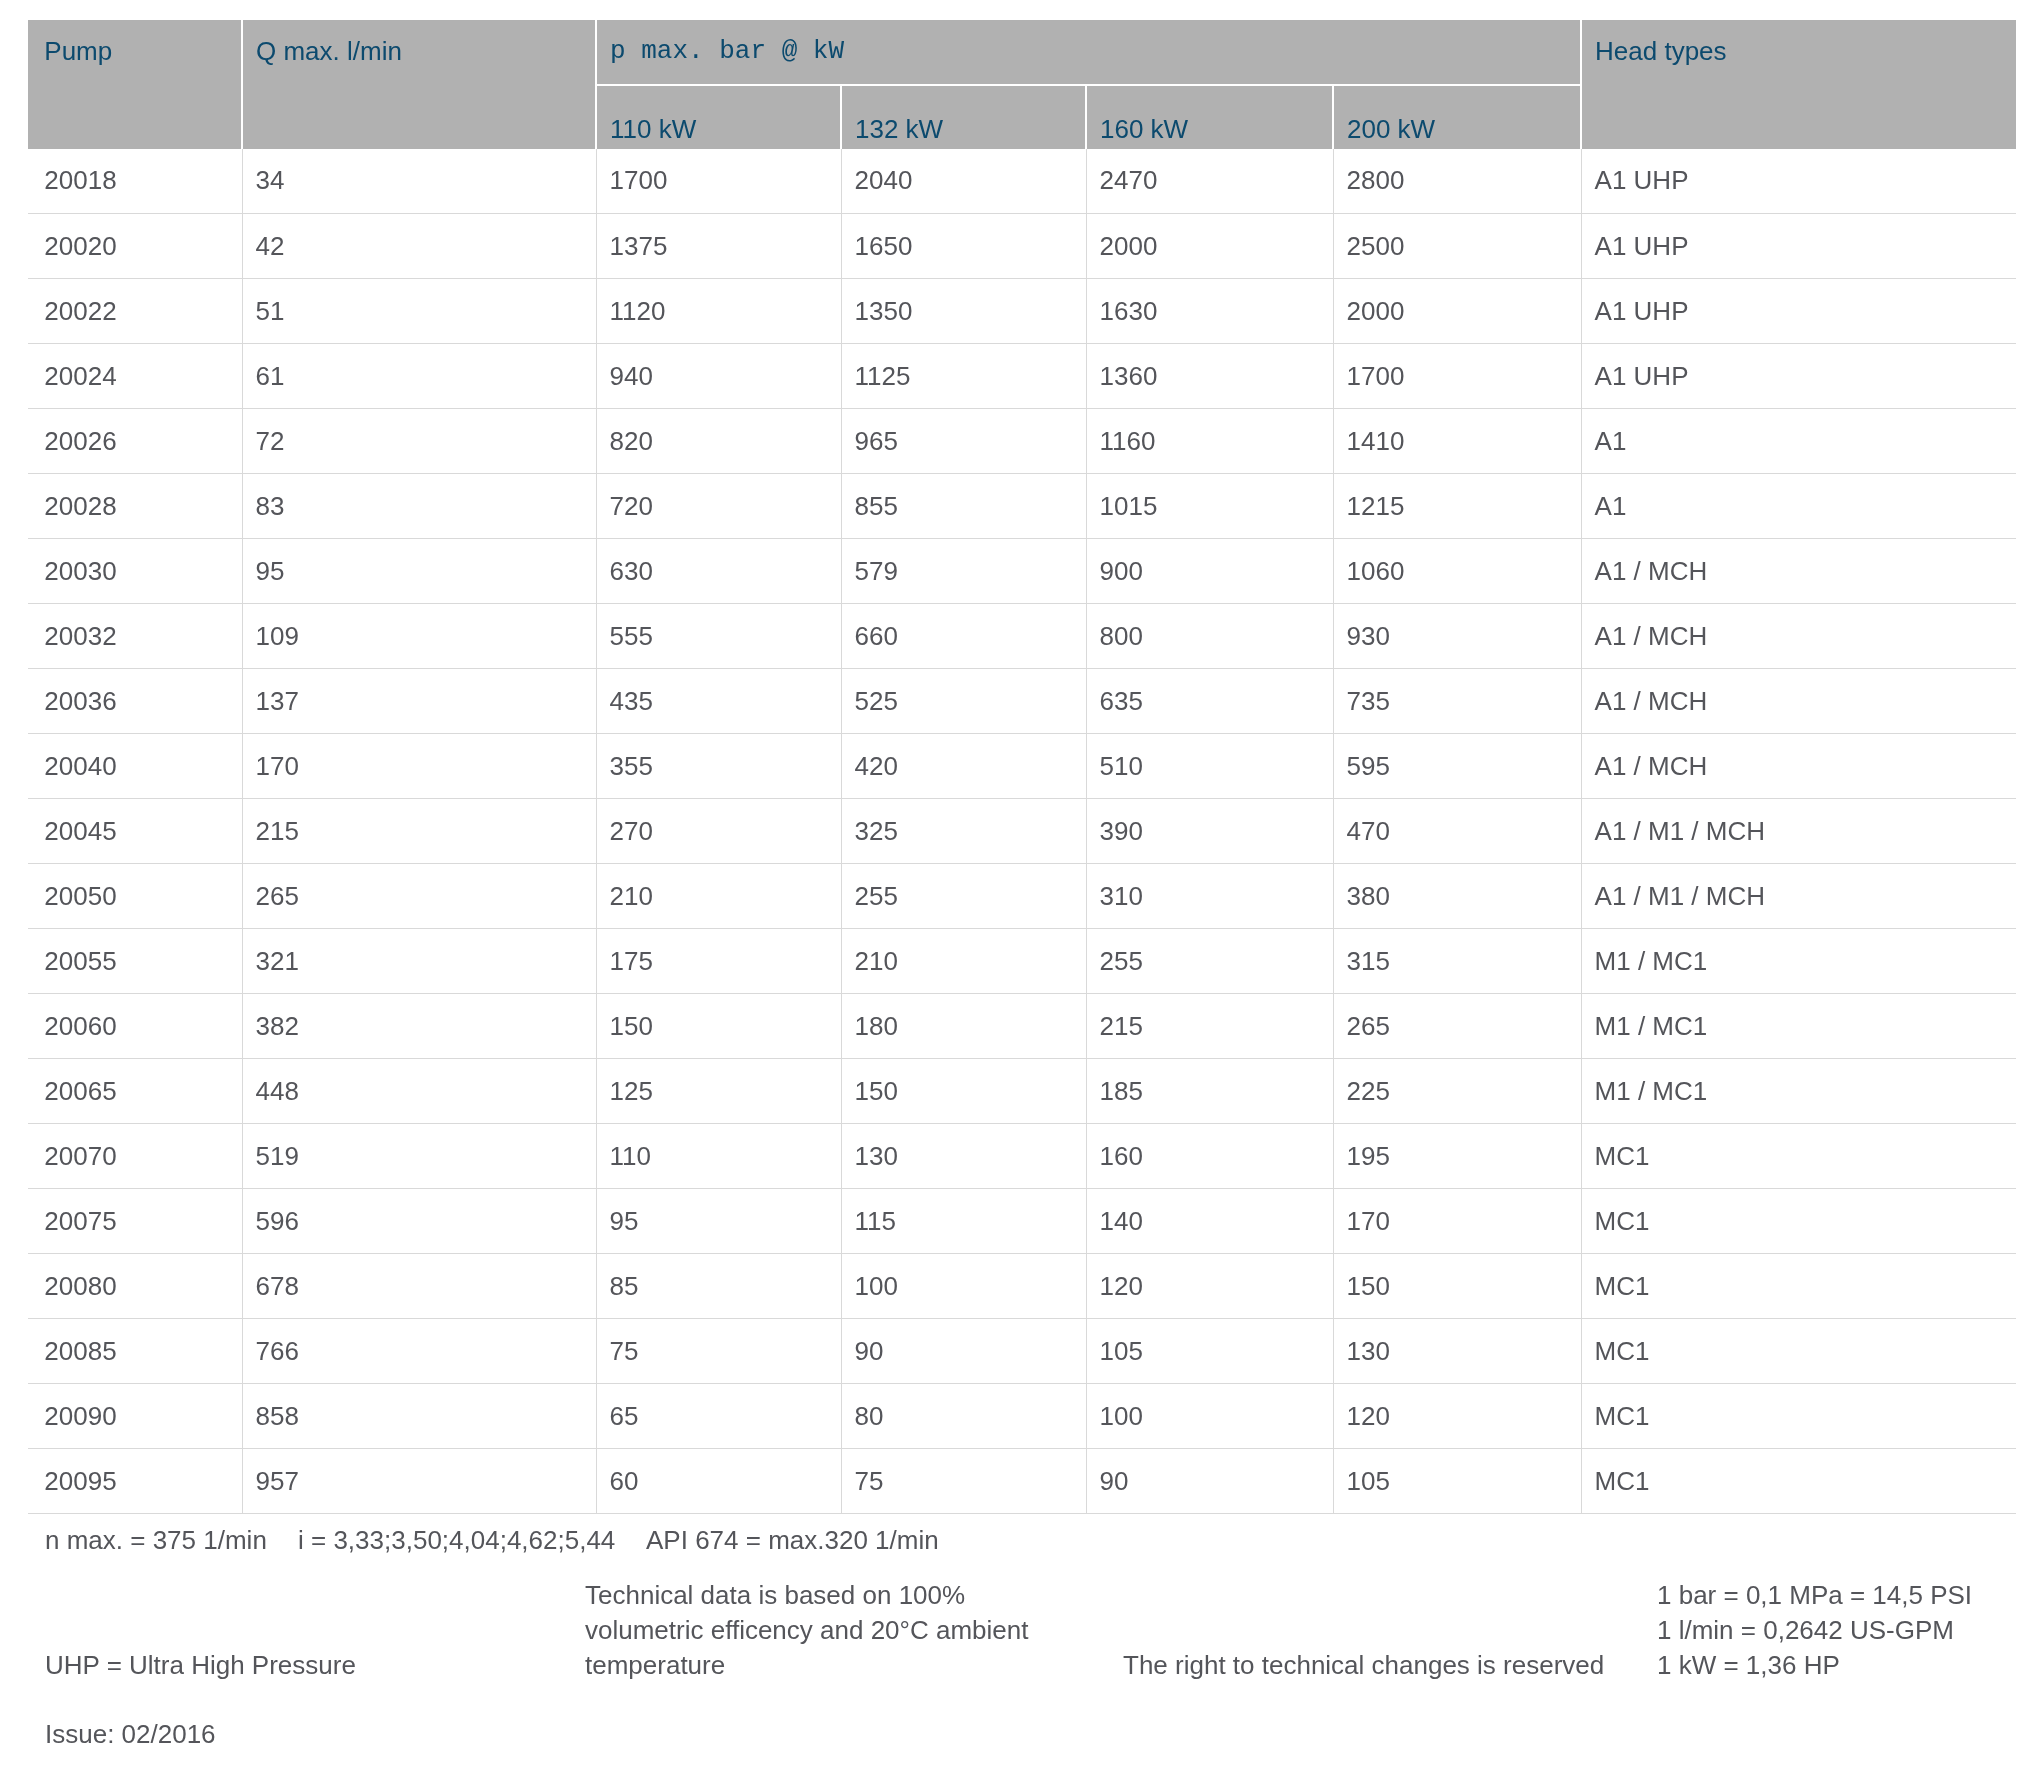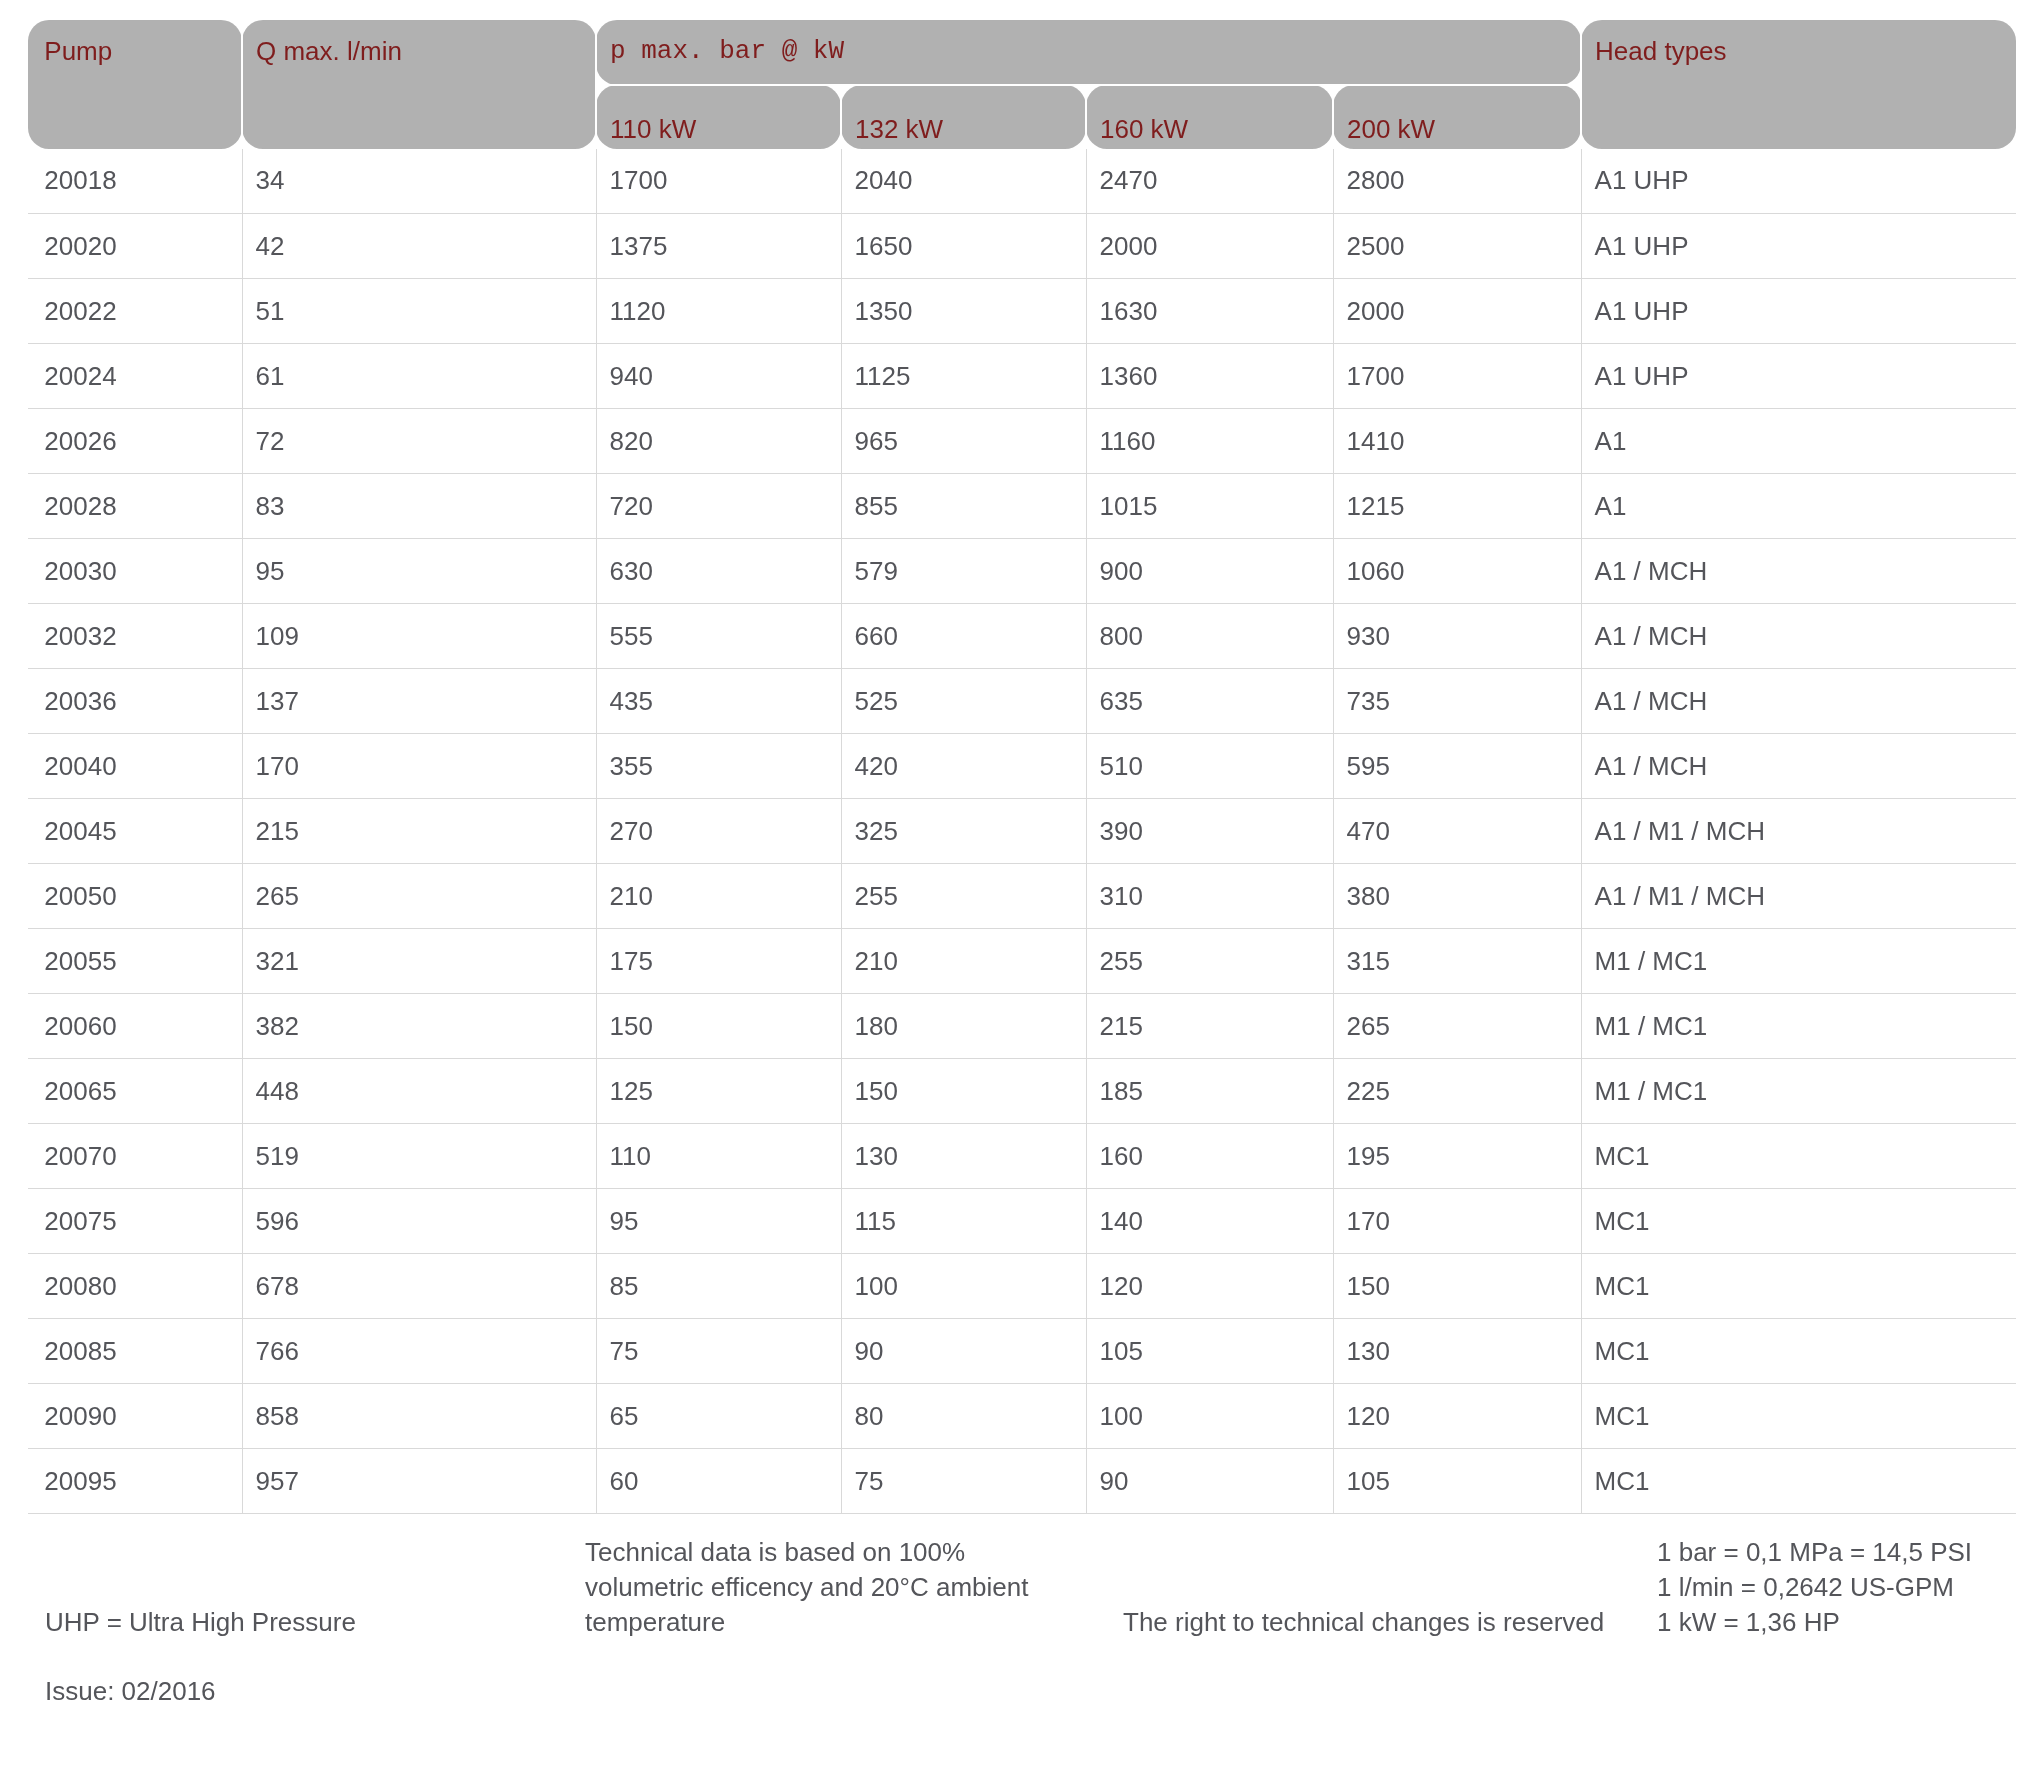--- a/index.html
+++ b/index.html
@@ -16,28 +16,27 @@
     background: #ffffff;
     overflow: hidden;
   }
   table.spec-table {
     width: 1988px;
     border-collapse: collapse;
     table-layout: fixed;
   }
   .spec-table th {
     background: #b1b1b1;
-    color: #7f1d1d;
+    color: #0c4a6e;
     font-size: 26px;
     font-weight: normal;
     text-align: left;
     vertical-align: top;
     padding: 17px 0 0 13px;
     line-height: 29px;
-    border-radius: 21px;
   }
   .spec-table th.col-pump { padding-left: 16.3px; }
   .spec-table tr.h1 th { height: 65px; }
   .spec-table tr.h2 th { height: 64px; padding-top: 29px; }
   .spec-table th.sep { border-right: 2.6px solid #ffffff; }
   .spec-table th.group { border-bottom: 2.6px solid #ffffff; font-family: Liberation Mono, monospace; }
   .spec-table td {
     height: 65px;
     font-size: 26px;
     color: #54555a;
@@ -302,20 +301,23 @@
           <td>957</td>
           <td>60</td>
           <td>75</td>
           <td>90</td>
           <td>105</td>
           <td>MC1</td>
         </tr>
       </tbody>
   </table>
 
+  <div class="foot foot-line1">
+    <span class="fn-span fn-nmax">n max. = 375 1/min</span><span class="fn-span fn-ratio">i = 3,33;3,50;4,04;4,62;5,44</span><span class="fn-span">API 674 = max.320 1/min</span>
+  </div>
 
   <div class="foot foot-cols">
     <div class="fcol-1">UHP = Ultra High Pressure</div>
     <div class="fcol-2">
       <div class="wrap">Technical data is based on 100% volumetric efficency and 20°C ambient temperature</div>
     </div>
     <div class="fcol-3">The right to technical changes is reserved</div>
     <div class="fcol-4">
       <div>1 bar = 0,1 MPa = 14,5 PSI</div>
       <div>1 l/min = 0,2642 US-GPM</div>

